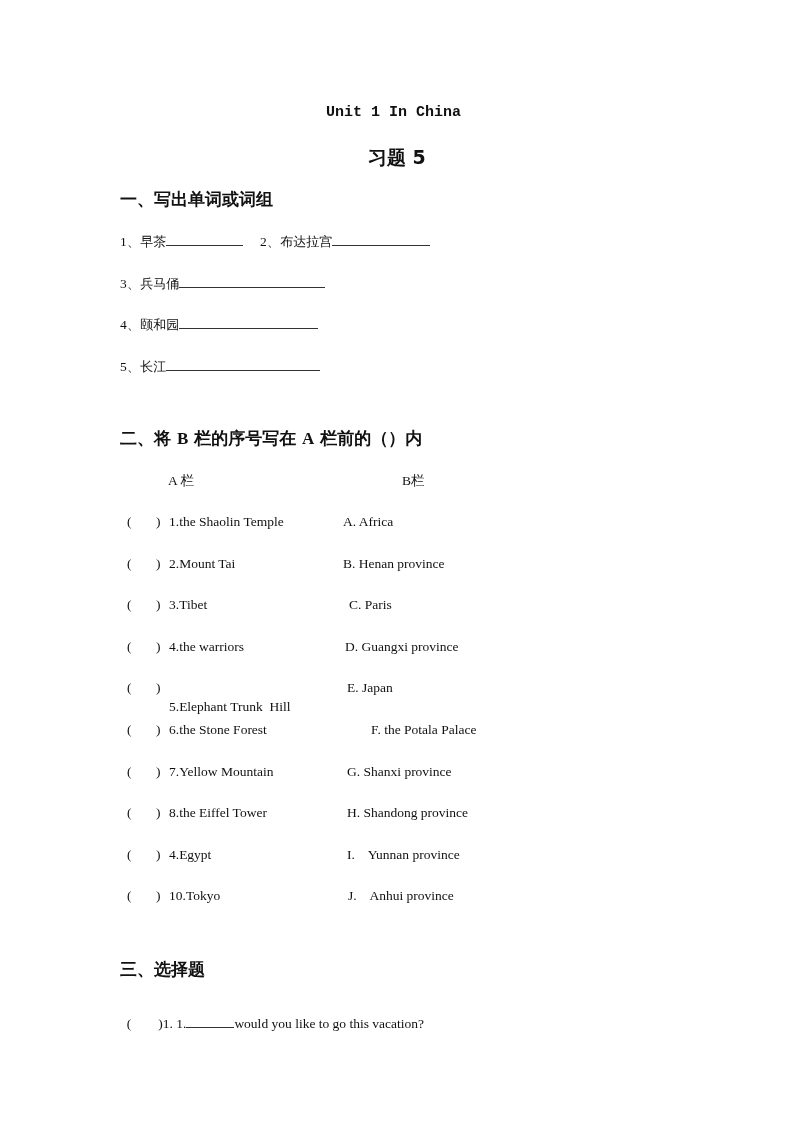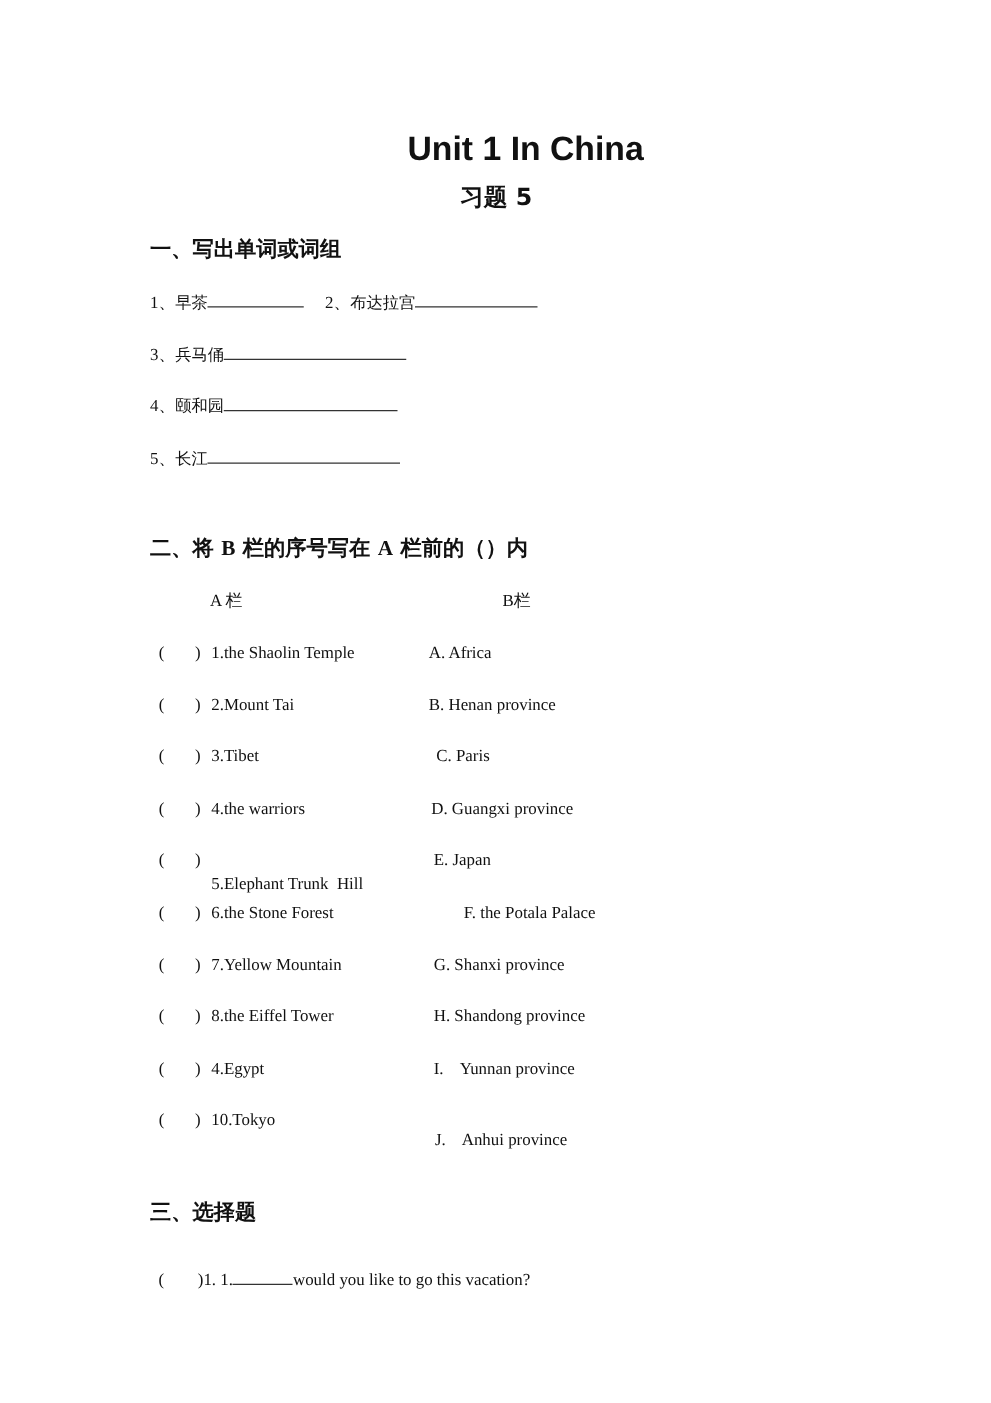--- a/index.html
+++ b/index.html
@@ -1,18 +1,18 @@
 <!DOCTYPE html>
 <html><head>
 <meta charset="utf-8">
 <style>
   html, body { margin:0; padding:0; background:#ffffff; }
   body { width:793px; height:1122px; position:relative; overflow:hidden; color:#111; font-family:"Liberation Serif", serif; }
   .abs { position:absolute; white-space:nowrap; }
-  .title { font-family:Liberation Sans, sans-serif; font-weight:bold; font-size:27px; }
+  .title { font-family:Liberation Mono, monospace; font-weight:bold; font-size:15px; }
   .h2 { font-family:"DejaVu Sans", sans-serif; font-weight:bold; font-size:17px; }
   .h2 .latin { font-family:"Liberation Serif", serif; }
   .line { font-size:13.5px; }
   .cn { font-family:Liberation Sans, sans-serif; font-size:13px; }
   .blank { display:inline-block; border-bottom:1px solid #333; height:12px; vertical-align:baseline; }
 </style>
 </head>
 <body>
 
 <div class="abs title" style="left:326px; top:104px;">Unit 1 In China</div>
@@ -76,19 +76,19 @@
        <div class="abs line" style="left:156px; top:805px;">)</div>
        <div class="abs line" style="left:169px; top:805px; white-space:pre;">8.the Eiffel Tower</div>
        <div class="abs line" style="left:347px; top:805px; white-space:pre;">H. Shandong province</div>
     <div class="abs line" style="left:127px; top:847px;">(</div>
        <div class="abs line" style="left:156px; top:847px;">)</div>
        <div class="abs line" style="left:169px; top:847px; white-space:pre;">4.Egypt</div>
        <div class="abs line" style="left:347px; top:847px; white-space:pre;">I.    Yunnan province</div>
     <div class="abs line" style="left:127px; top:888px;">(</div>
        <div class="abs line" style="left:156px; top:888px;">)</div>
        <div class="abs line" style="left:169px; top:888px; white-space:pre;">10.Tokyo</div>
-       <div class="abs line" style="left:348px; top:888px; white-space:pre;margin-top:16px;">J.    Anhui province</div>
+       <div class="abs line" style="left:348px; top:888px; white-space:pre;">J.    Anhui province</div>
   </div>
 
 <div class="abs h2" style="left:120px; top:958px;">三、选择题</div>
 <div class="abs line" style="left:120px; top:999px; white-space:pre;">
   <span>(        )1. 1.</span><span class="blank" style="width:48px;"></span><span>would you like to go this vacation?</span>
 </div>
 
 </body></html>

